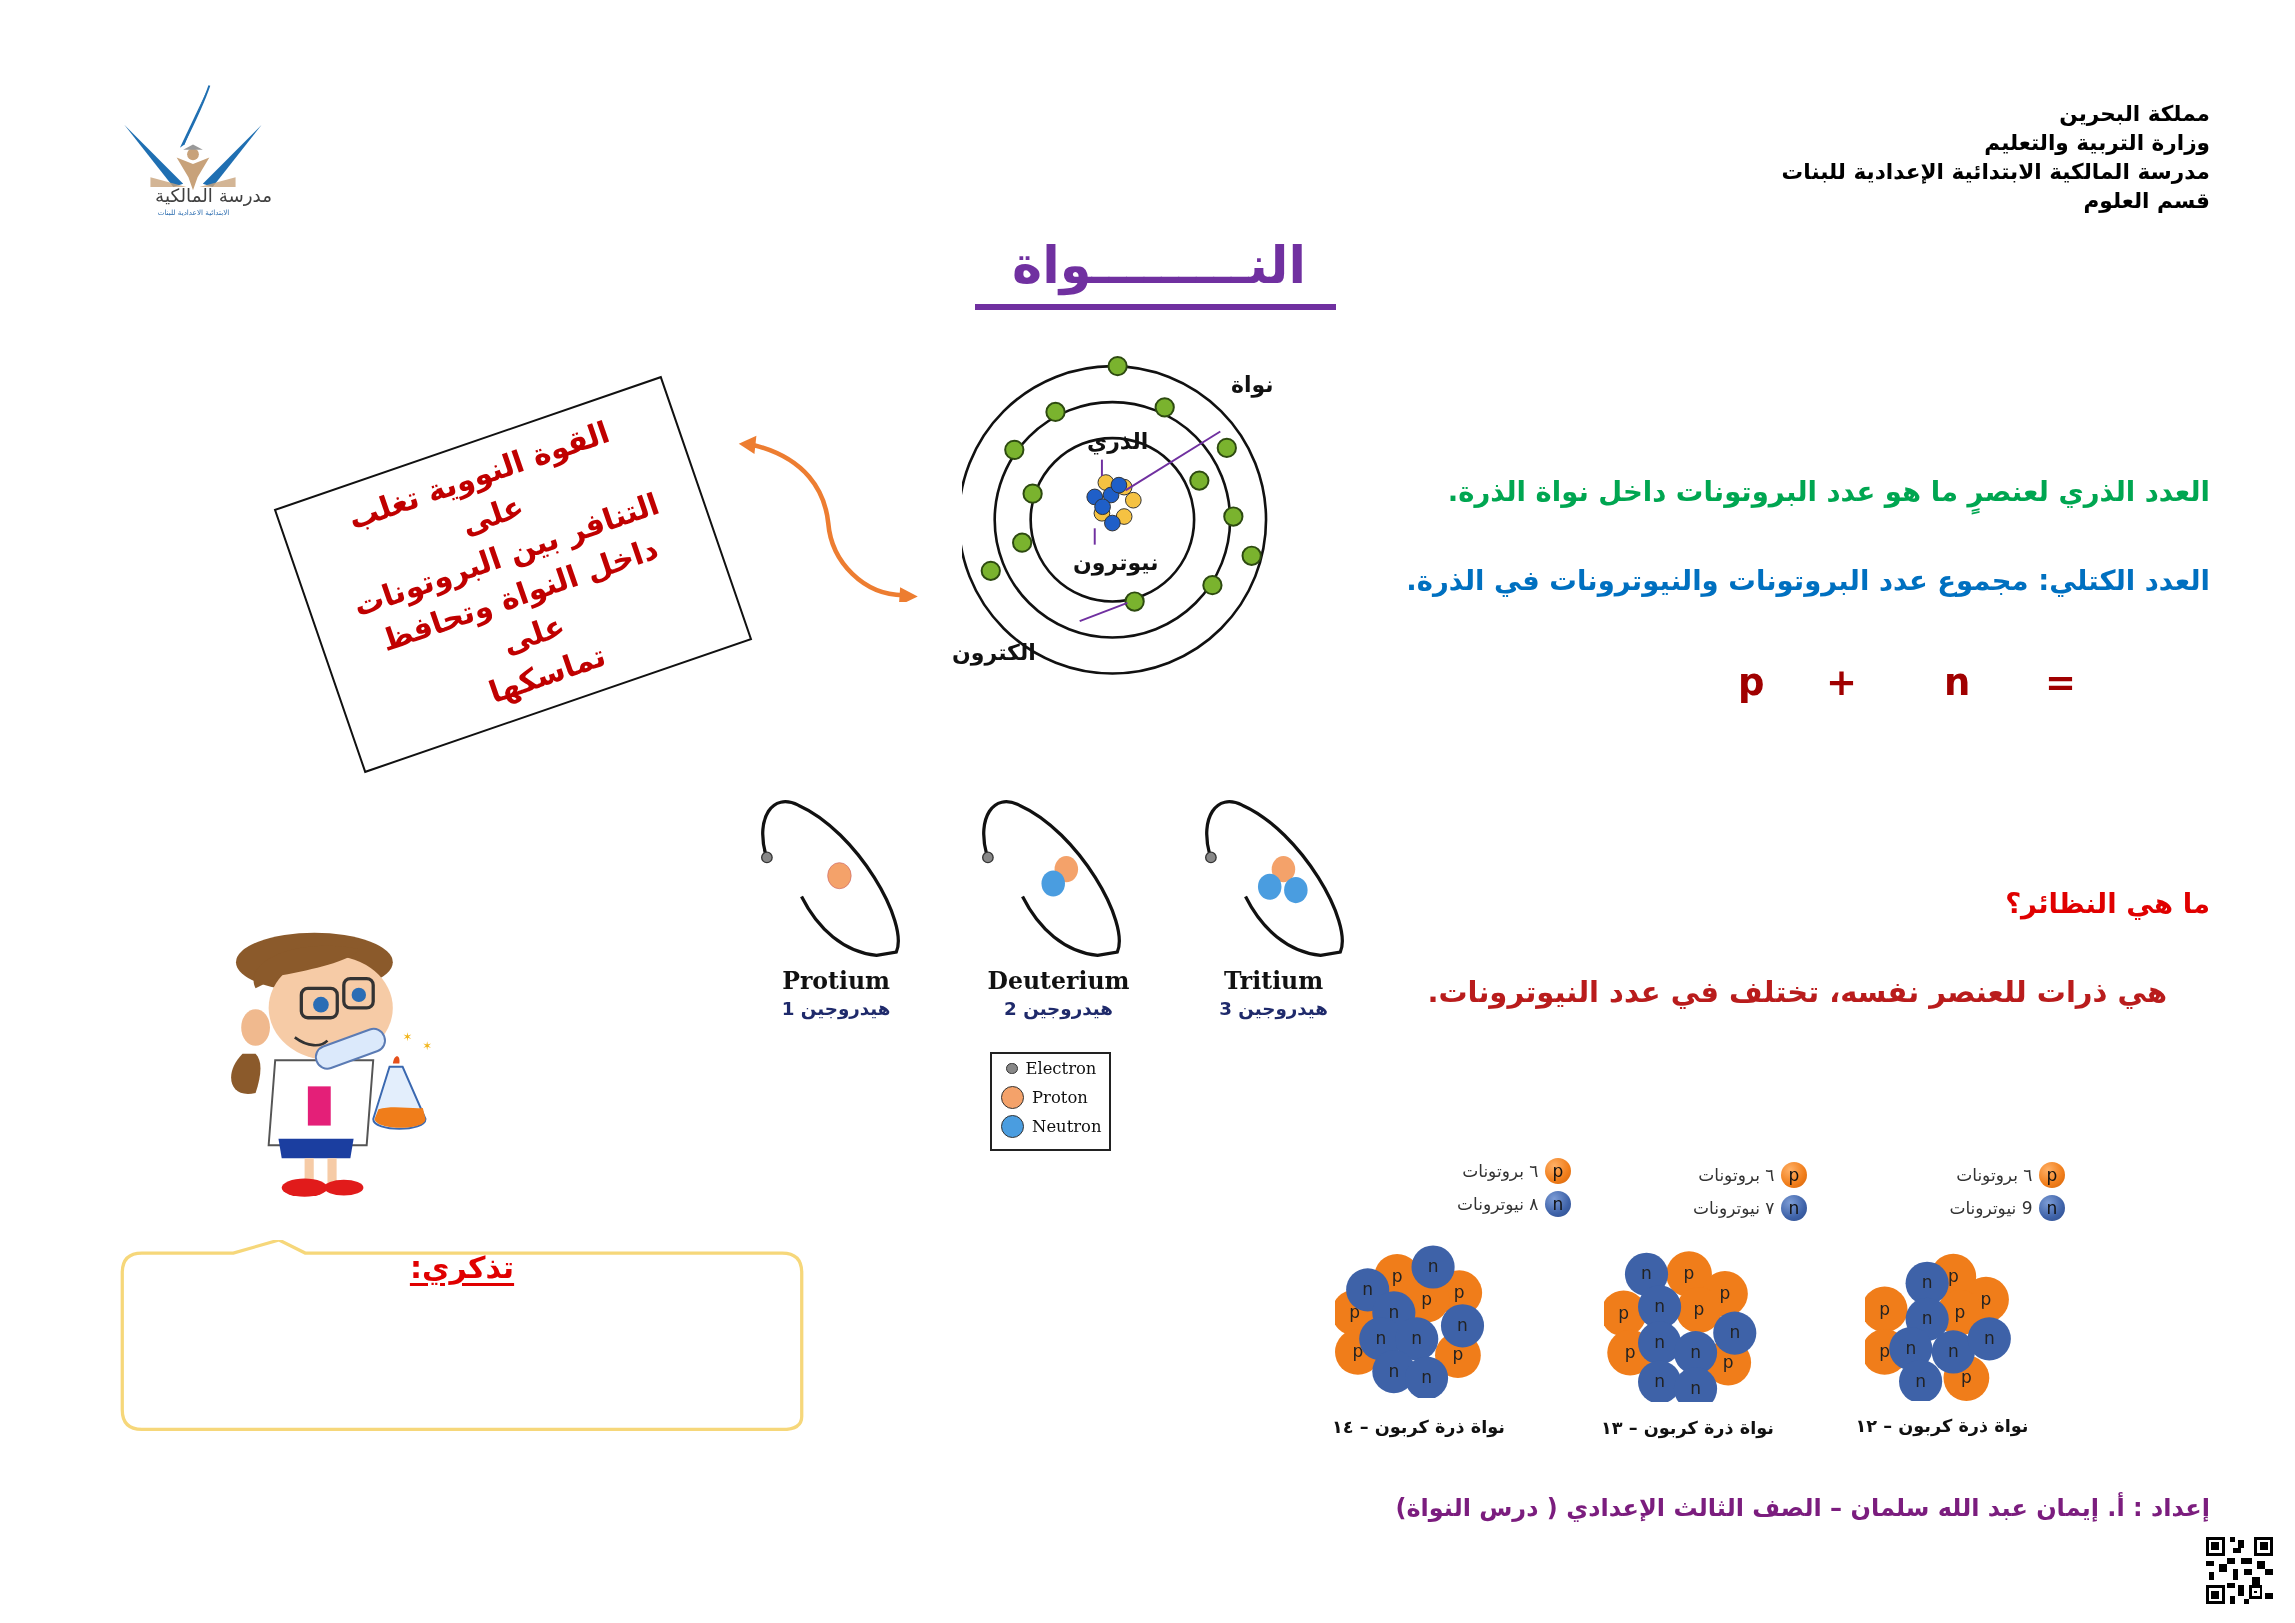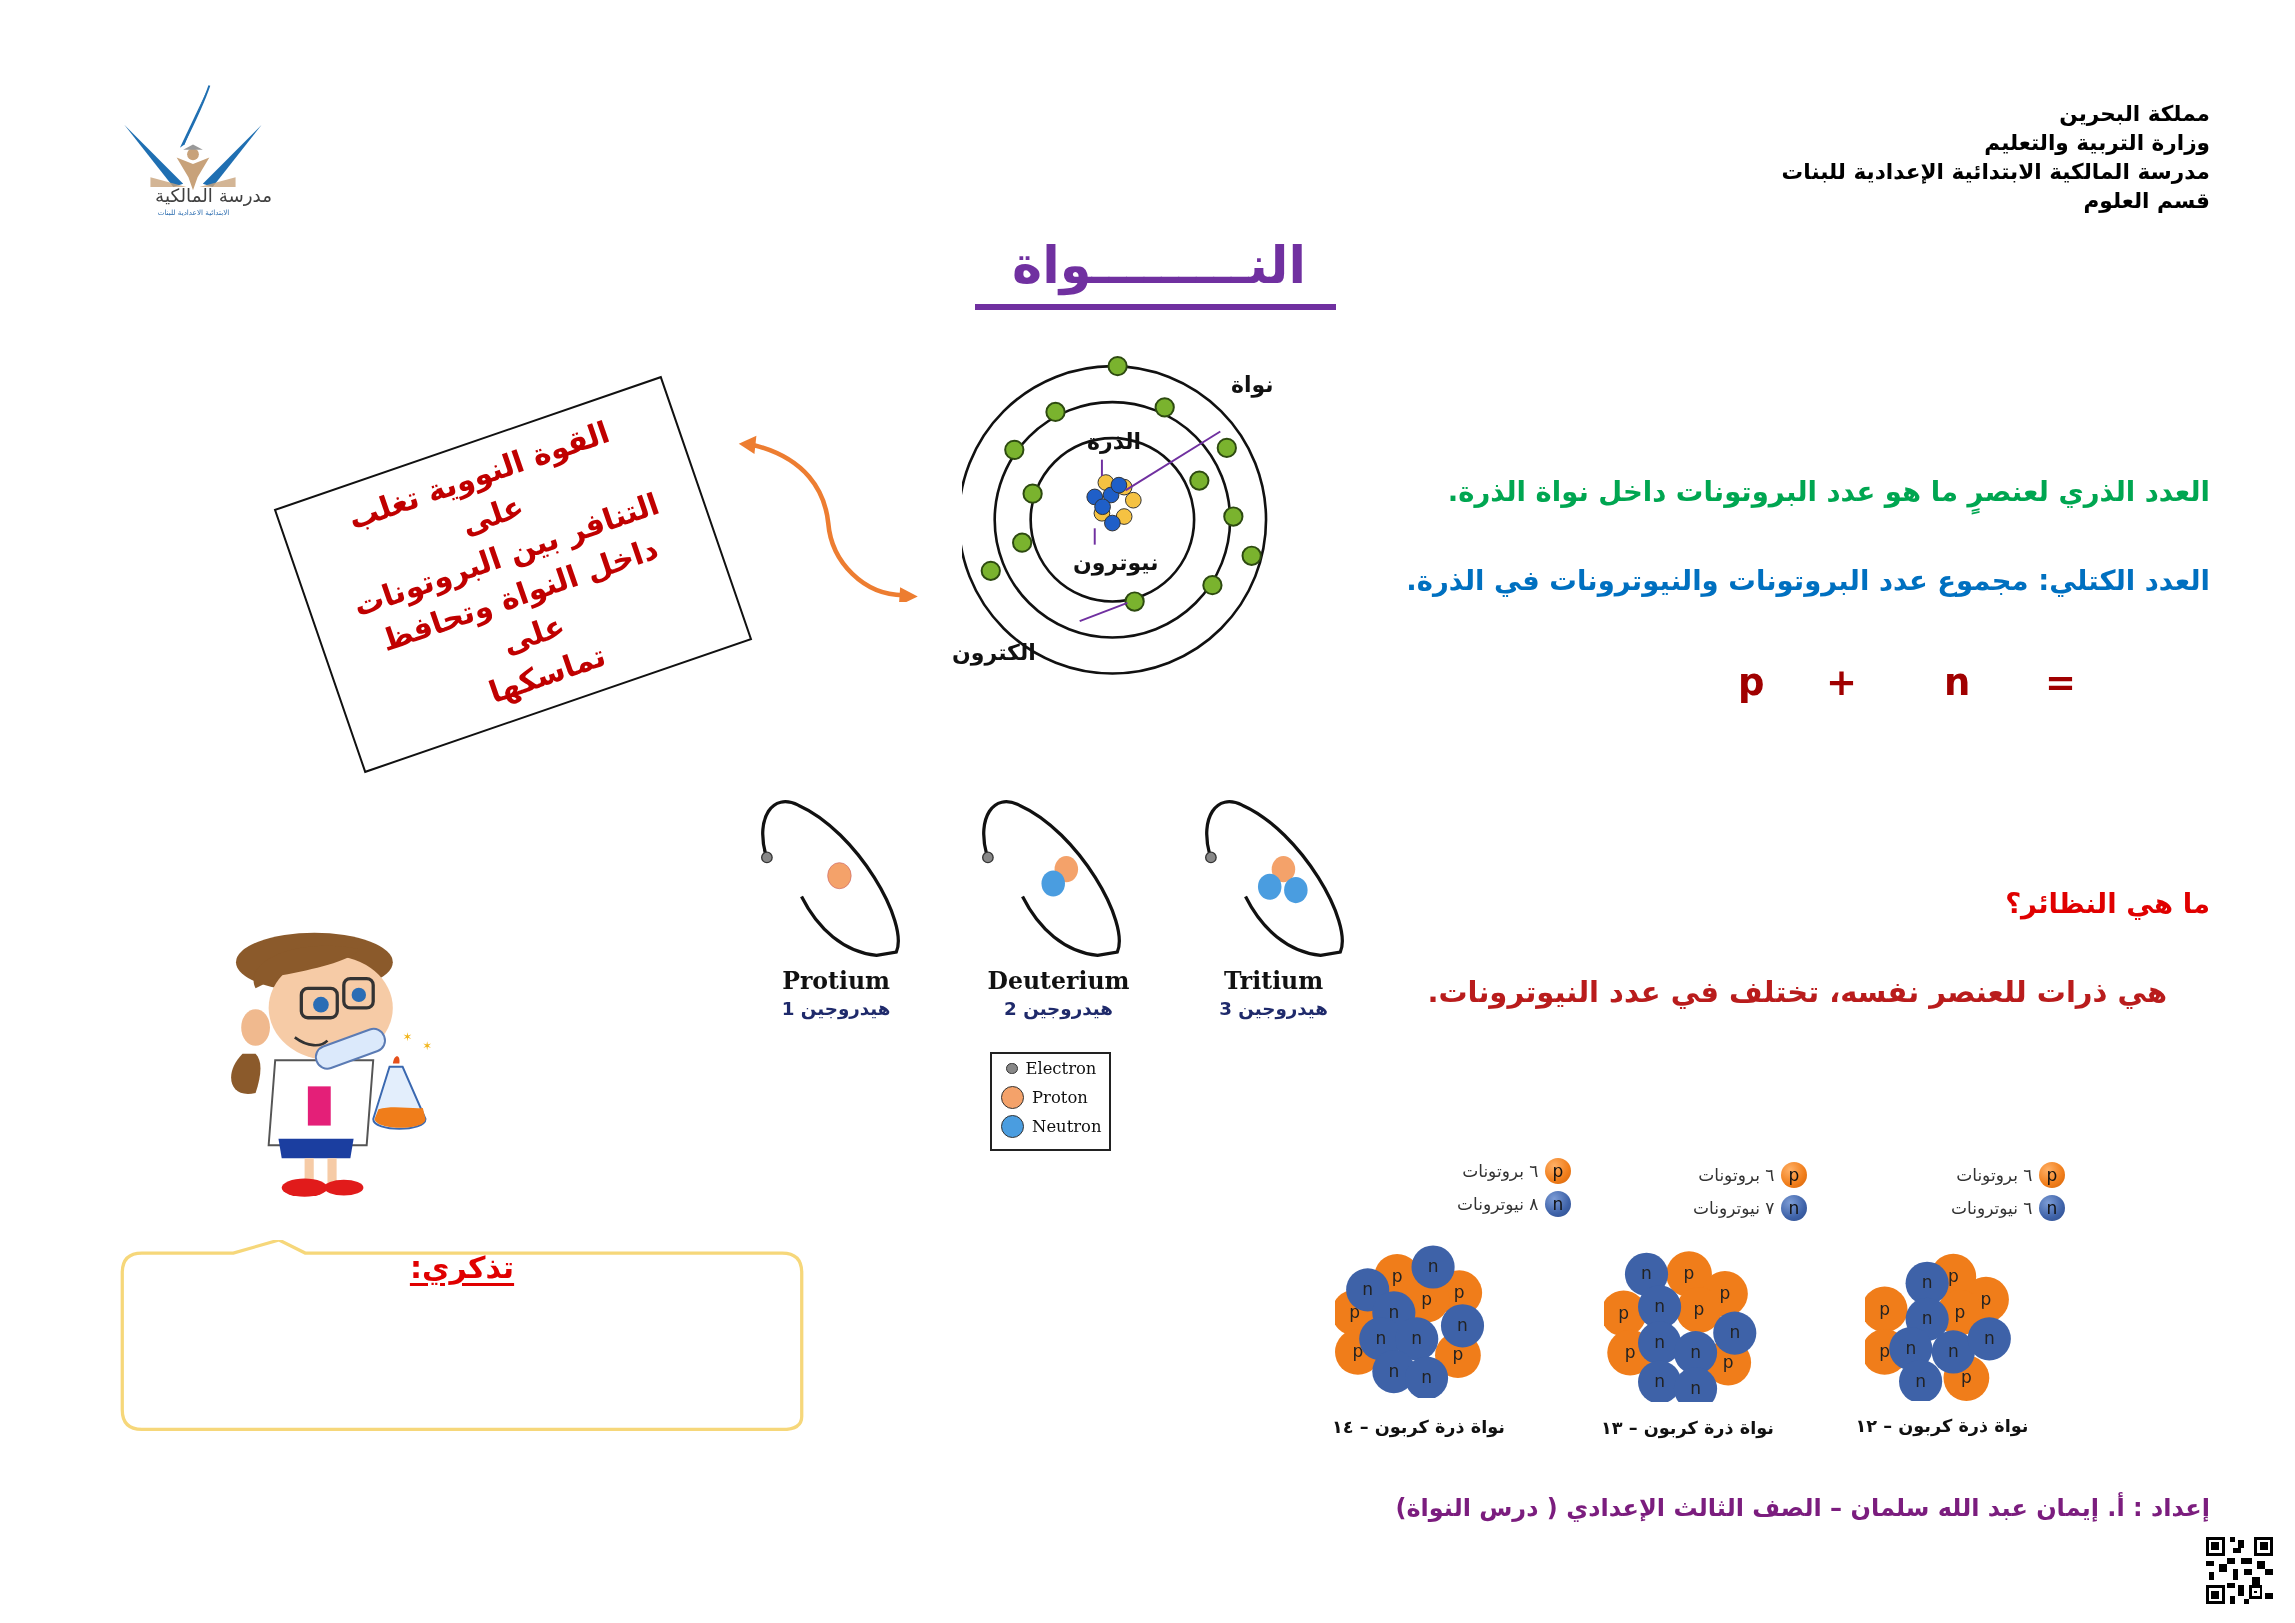--- a/index.html
+++ b/index.html
@@ -143,21 +143,21 @@
     <circle cx="215" cy="255" r="12" fill="#1f5fc8"></circle>
     <circle cx="230" cy="280" r="12" fill="#1f5fc8"></circle>
   </g>
 
   <line x1="214" y1="208" x2="214" y2="183" stroke="#7030a0" stroke-width="3"></line>
   <line x1="203" y1="288" x2="203" y2="313" stroke="#7030a0" stroke-width="3"></line>
   <line x1="250" y1="230" x2="395" y2="140" stroke="#7030a0" stroke-width="3"></line>
   <line x1="253" y1="402" x2="180" y2="430" stroke="#7030a0" stroke-width="3"></line>
 </svg>
 <div class="abs atom-label" style="left:1231px;top:372px;">نواة</div>
-<div class="abs atom-label" style="left:1087px;top:429px;">الذرة</div>
+<div class="abs atom-label" style="left:1087px;top:429px;">الذري</div>
 <div class="abs atom-label" style="left:1073px;top:550px;">نيوترون</div>
 <div class="abs atom-label" style="left:952px;top:640px;">الكترون</div>
 
 <div class="abs force-box">
   <div class="force-text">
     <div>القوة النووية تغلب على</div>
     <div>التنافر بين البروتونات</div>
     <div>داخل النواة وتحافظ على</div>
     <div>تماسكها</div>
   </div>
@@ -312,21 +312,21 @@
   <div class="abs c-caption" style="left:0;top:259px;width:170px;">نواة ذرة كربون – ١٣</div>
 </div>
 
 <div class="abs carbon" style="left:1865px;top:1159px;">
   <div class="abs c-key" style="right:36px;top:0;">
     <span class="c-ball ball-p">p</span>
     <span>٦ بروتونات</span>
   </div>
   <div class="abs c-key" style="right:36px;top:33px;">
     <span class="c-ball ball-n">n</span>
-    <span>٦ نيوترونات</span>
+    <span>9 نيوترونات</span>
   </div>
   <svg class="abs" style="left:0;top:85px;" width="157" height="157" viewBox="0 0 240 240">
     <g font-size="26" font-family="DejaVu Sans" text-anchor="middle" fill="#222">
       <circle cx="30" cy="100" r="35" fill="#f07d1a"></circle>
         <text x="30" y="108">p</text>
       <circle cx="30" cy="165" r="35" fill="#f07d1a"></circle>
         <text x="30" y="173">p</text>
       <circle cx="135" cy="50" r="35" fill="#f07d1a"></circle>
         <text x="135" y="58">p</text>
       <circle cx="185" cy="85" r="35" fill="#f07d1a"></circle>

